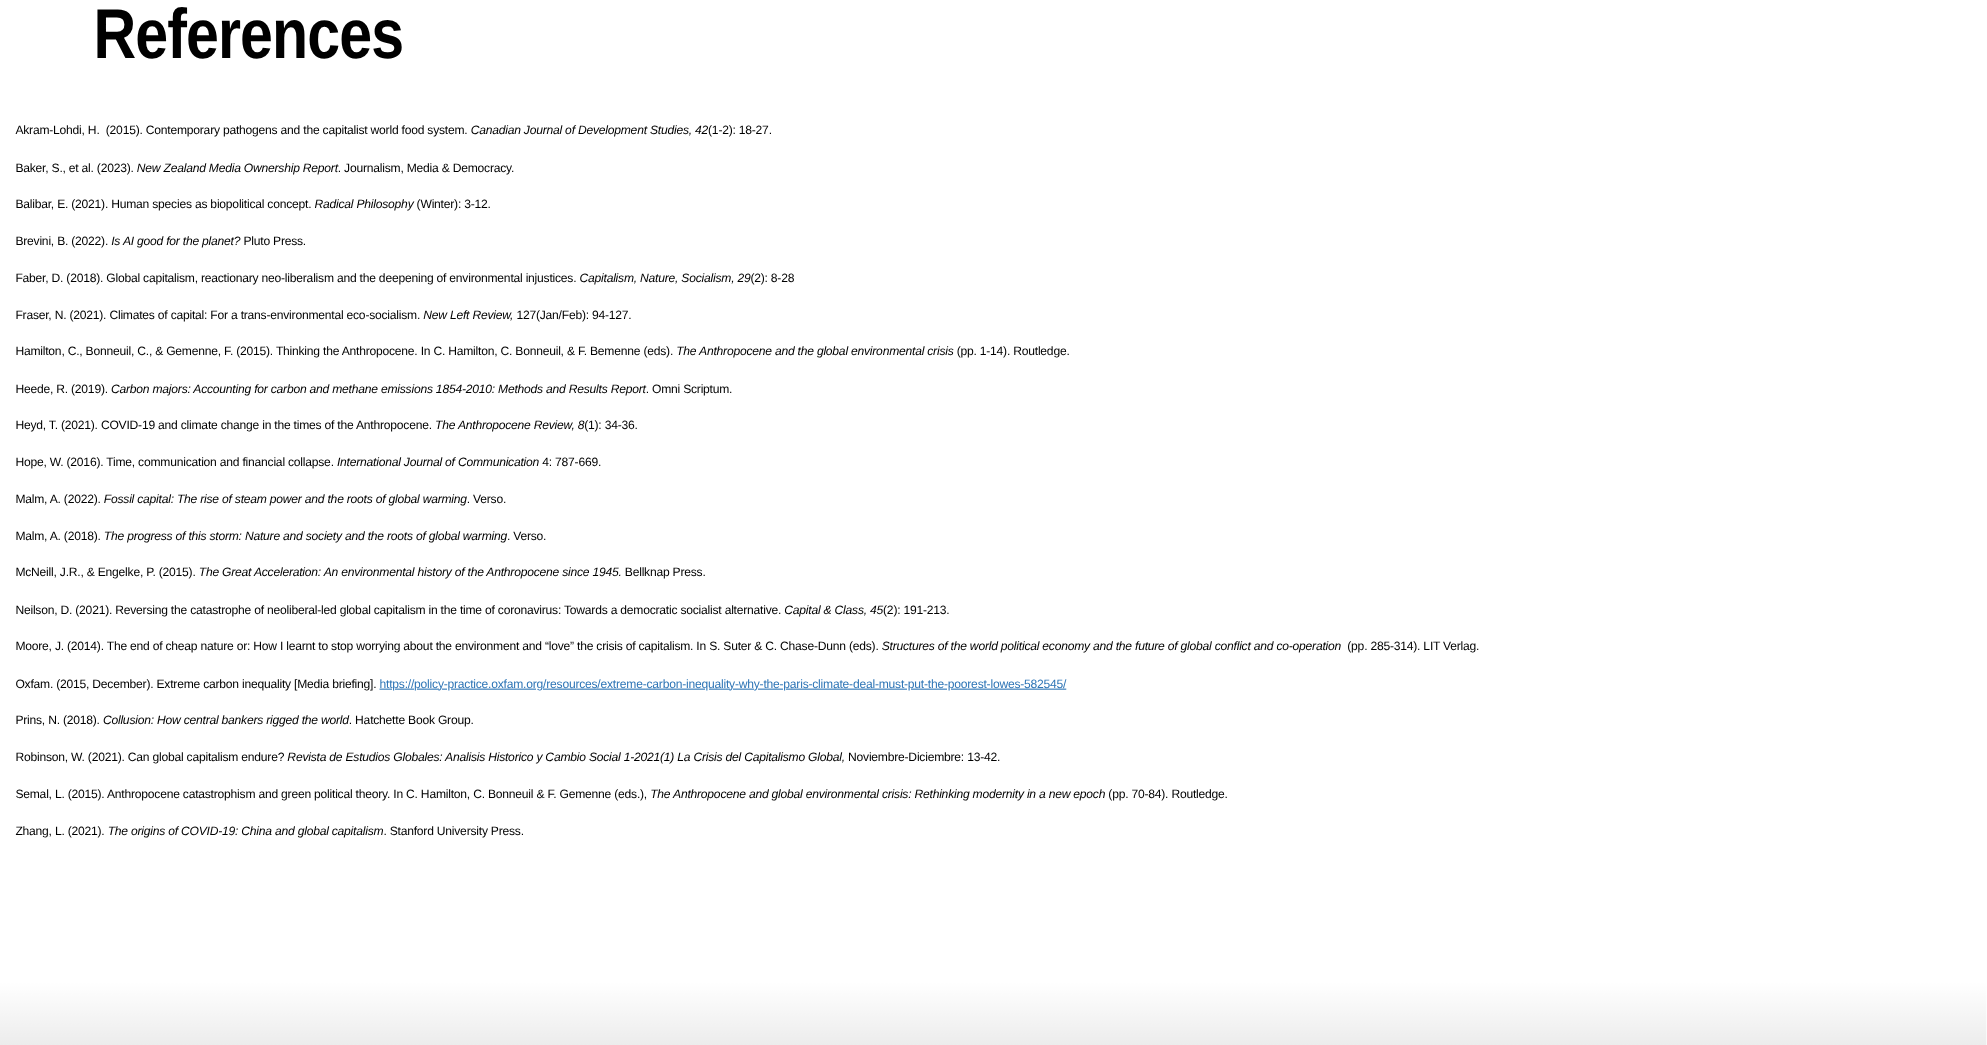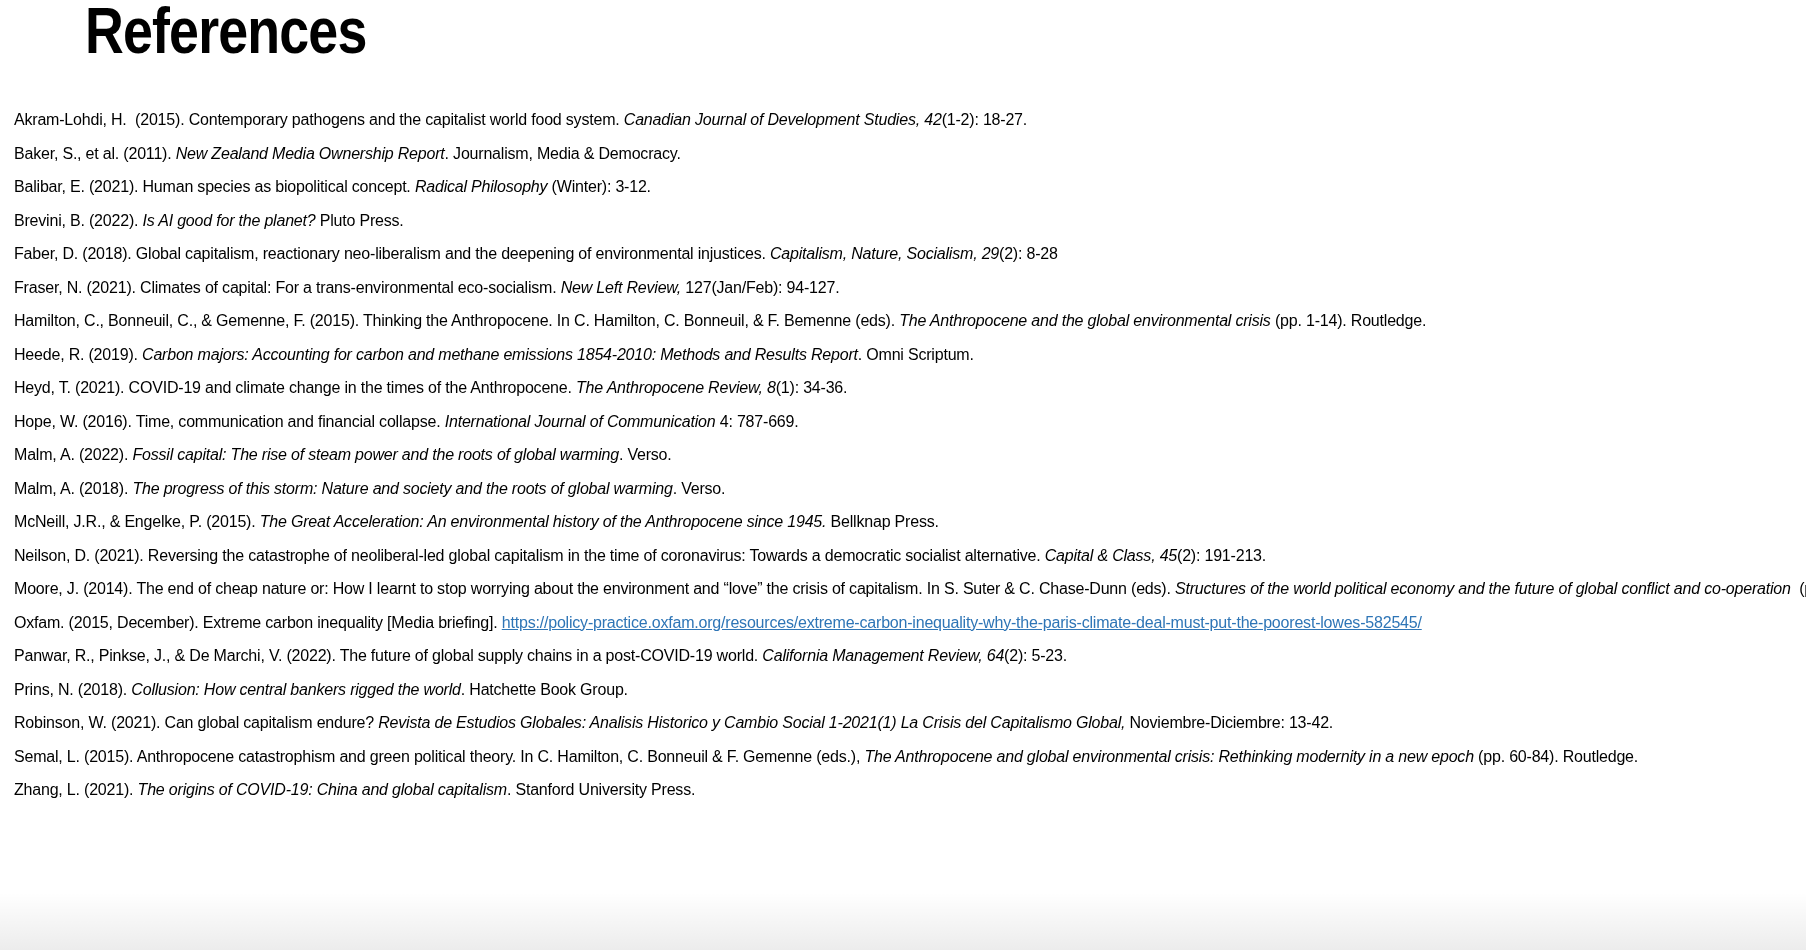--- a/index.html
+++ b/index.html
@@ -25,21 +25,21 @@
   }
   .refs {
     position: absolute;
     left: 14px;
     top: 103px;
     width: 1792px;
   }
   .ref-line {
     height: 33.5px;
     line-height: 33.5px;
-    font-size: 16px;
+    font-size: 11px;
     letter-spacing: -0.2px;
     white-space: nowrap;
   }
   .seg-n { font-style: normal; }
   .seg-i { font-style: italic; }
   a.ref-link {
     color: var(--link-color, #2E75B6);
     text-decoration: underline;
     cursor: pointer;
   }
@@ -53,35 +53,34 @@
     pointer-events: none;
   }
 </style>
 </head>
 <body>
 
 <div class="slide">
   <h1 class="slide-title">References</h1>
   <div class="refs">
       <div class="ref-line"><span class="seg-n">Akram-Lohdi, H.&nbsp; (2015). Contemporary pathogens and the capitalist world food system. </span><span class="seg-i">Canadian Journal of Development Studies, 42</span><span class="seg-n">(1-2): 18-27.</span></div>
-      <div class="ref-line"><span class="seg-n">Baker, S., et al. (2011). </span><span class="seg-i">New Zealand Media Ownership Report</span><span class="seg-n">. Journalism, Media &amp; Democracy.</span></div>
+      <div class="ref-line"><span class="seg-n">Baker, S., et al. (2023). </span><span class="seg-i">New Zealand Media Ownership Report</span><span class="seg-n">. Journalism, Media &amp; Democracy.</span></div>
       <div class="ref-line"><span class="seg-n">Balibar, E. (2021). Human species as biopolitical concept. </span><span class="seg-i">Radical Philosophy</span><span class="seg-n"> (Winter): 3-12.</span></div>
       <div class="ref-line"><span class="seg-n">Brevini, B. (2022). </span><span class="seg-i">Is AI good for the planet?</span><span class="seg-n"> Pluto Press.</span></div>
       <div class="ref-line"><span class="seg-n">Faber, D. (2018). Global capitalism, reactionary neo-liberalism and the deepening of environmental injustices. </span><span class="seg-i">Capitalism, Nature, Socialism, 29</span><span class="seg-n">(2): 8-28</span></div>
       <div class="ref-line"><span class="seg-n">Fraser, N. (2021). Climates of capital: For a trans-environmental eco-socialism. </span><span class="seg-i">New Left Review,</span><span class="seg-n"> 127(Jan/Feb): 94-127.</span></div>
       <div class="ref-line"><span class="seg-n">Hamilton, C., Bonneuil, C., &amp; Gemenne, F. (2015). Thinking the Anthropocene. In C. Hamilton, C. Bonneuil, &amp; F. Bemenne (eds). </span><span class="seg-i">The Anthropocene and the global environmental crisis</span><span class="seg-n"> (pp. 1-14). Routledge.</span></div>
       <div class="ref-line"><span class="seg-n">Heede, R. (2019). </span><span class="seg-i">Carbon majors: Accounting for carbon and methane emissions 1854-2010: Methods and Results Report</span><span class="seg-n">. Omni Scriptum.</span></div>
       <div class="ref-line"><span class="seg-n">Heyd, T. (2021). COVID-19 and climate change in the times of the Anthropocene. </span><span class="seg-i">The Anthropocene Review, 8</span><span class="seg-n">(1): 34-36.</span></div>
       <div class="ref-line"><span class="seg-n">Hope, W. (2016). Time, communication and financial collapse. </span><span class="seg-i">International Journal of Communication</span><span class="seg-n"> 4: 787-669.</span></div>
       <div class="ref-line"><span class="seg-n">Malm, A. (2022). </span><span class="seg-i">Fossil capital: The rise of steam power and the roots of global warming</span><span class="seg-n">. Verso.</span></div>
       <div class="ref-line"><span class="seg-n">Malm, A. (2018). </span><span class="seg-i">The progress of this storm: Nature and society and the roots of global warming</span><span class="seg-n">. Verso.</span></div>
       <div class="ref-line"><span class="seg-n">McNeill, J.R., &amp; Engelke, P. (2015). </span><span class="seg-i">The Great Acceleration: An environmental history of the Anthropocene since 1945.</span><span class="seg-n"> Bellknap Press.</span></div>
       <div class="ref-line"><span class="seg-n">Neilson, D. (2021). Reversing the catastrophe of neoliberal-led global capitalism in the time of coronavirus: Towards a democratic socialist alternative. </span><span class="seg-i">Capital &amp; Class, 45</span><span class="seg-n">(2): 191-213.</span></div>
       <div class="ref-line"><span class="seg-n">Moore, J. (2014). The end of cheap nature or: How I learnt to stop worrying about the environment and “love” the crisis of capitalism. In S. Suter &amp; C. Chase-Dunn (eds). </span><span class="seg-i">Structures of the world political economy and the future of global conflict and co-operation</span><span class="seg-n">&nbsp; (pp. 285-314). LIT Verlag.</span></div>
       <div class="ref-line"><span class="seg-n">Oxfam. (2015, December). Extreme carbon inequality [Media briefing]. </span><a class="ref-link" href="#">https://policy-practice.oxfam.org/resources/extreme-carbon-inequality-why-the-paris-climate-deal-must-put-the-poorest-lowes-582545/</a></div>
-      <div class="ref-line"><span class="seg-n">Panwar, R., Pinkse, J., &amp; De Marchi, V. (2022). The future of global supply chains in a post-COVID-19 world. </span><span class="seg-i">California Management Review, 64</span><span class="seg-n">(2): 5-23.</span></div>
       <div class="ref-line"><span class="seg-n">Prins, N. (2018). </span><span class="seg-i">Collusion: How central bankers rigged the world</span><span class="seg-n">. Hatchette Book Group.</span></div>
       <div class="ref-line"><span class="seg-n">Robinson, W. (2021). Can global capitalism endure? </span><span class="seg-i">Revista de Estudios Globales: Analisis Historico y Cambio Social 1-2021(1) La Crisis del Capitalismo Global,</span><span class="seg-n"> Noviembre-Diciembre: 13-42.</span></div>
-      <div class="ref-line"><span class="seg-n">Semal, L. (2015). Anthropocene catastrophism and green political theory. In C. Hamilton, C. Bonneuil &amp; F. Gemenne (eds.), </span><span class="seg-i">The Anthropocene and global environmental crisis: Rethinking modernity in a new epoch</span><span class="seg-n"> (pp. 60-84). Routledge.</span></div>
+      <div class="ref-line"><span class="seg-n">Semal, L. (2015). Anthropocene catastrophism and green political theory. In C. Hamilton, C. Bonneuil &amp; F. Gemenne (eds.), </span><span class="seg-i">The Anthropocene and global environmental crisis: Rethinking modernity in a new epoch</span><span class="seg-n"> (pp. 70-84). Routledge.</span></div>
       <div class="ref-line"><span class="seg-n">Zhang, L. (2021). </span><span class="seg-i">The origins of COVID-19: China and global capitalism</span><span class="seg-n">. Stanford University Press.</span></div>
     </div>
   <div class="bottom-fade"></div>
 </div>
 
 </body></html>

